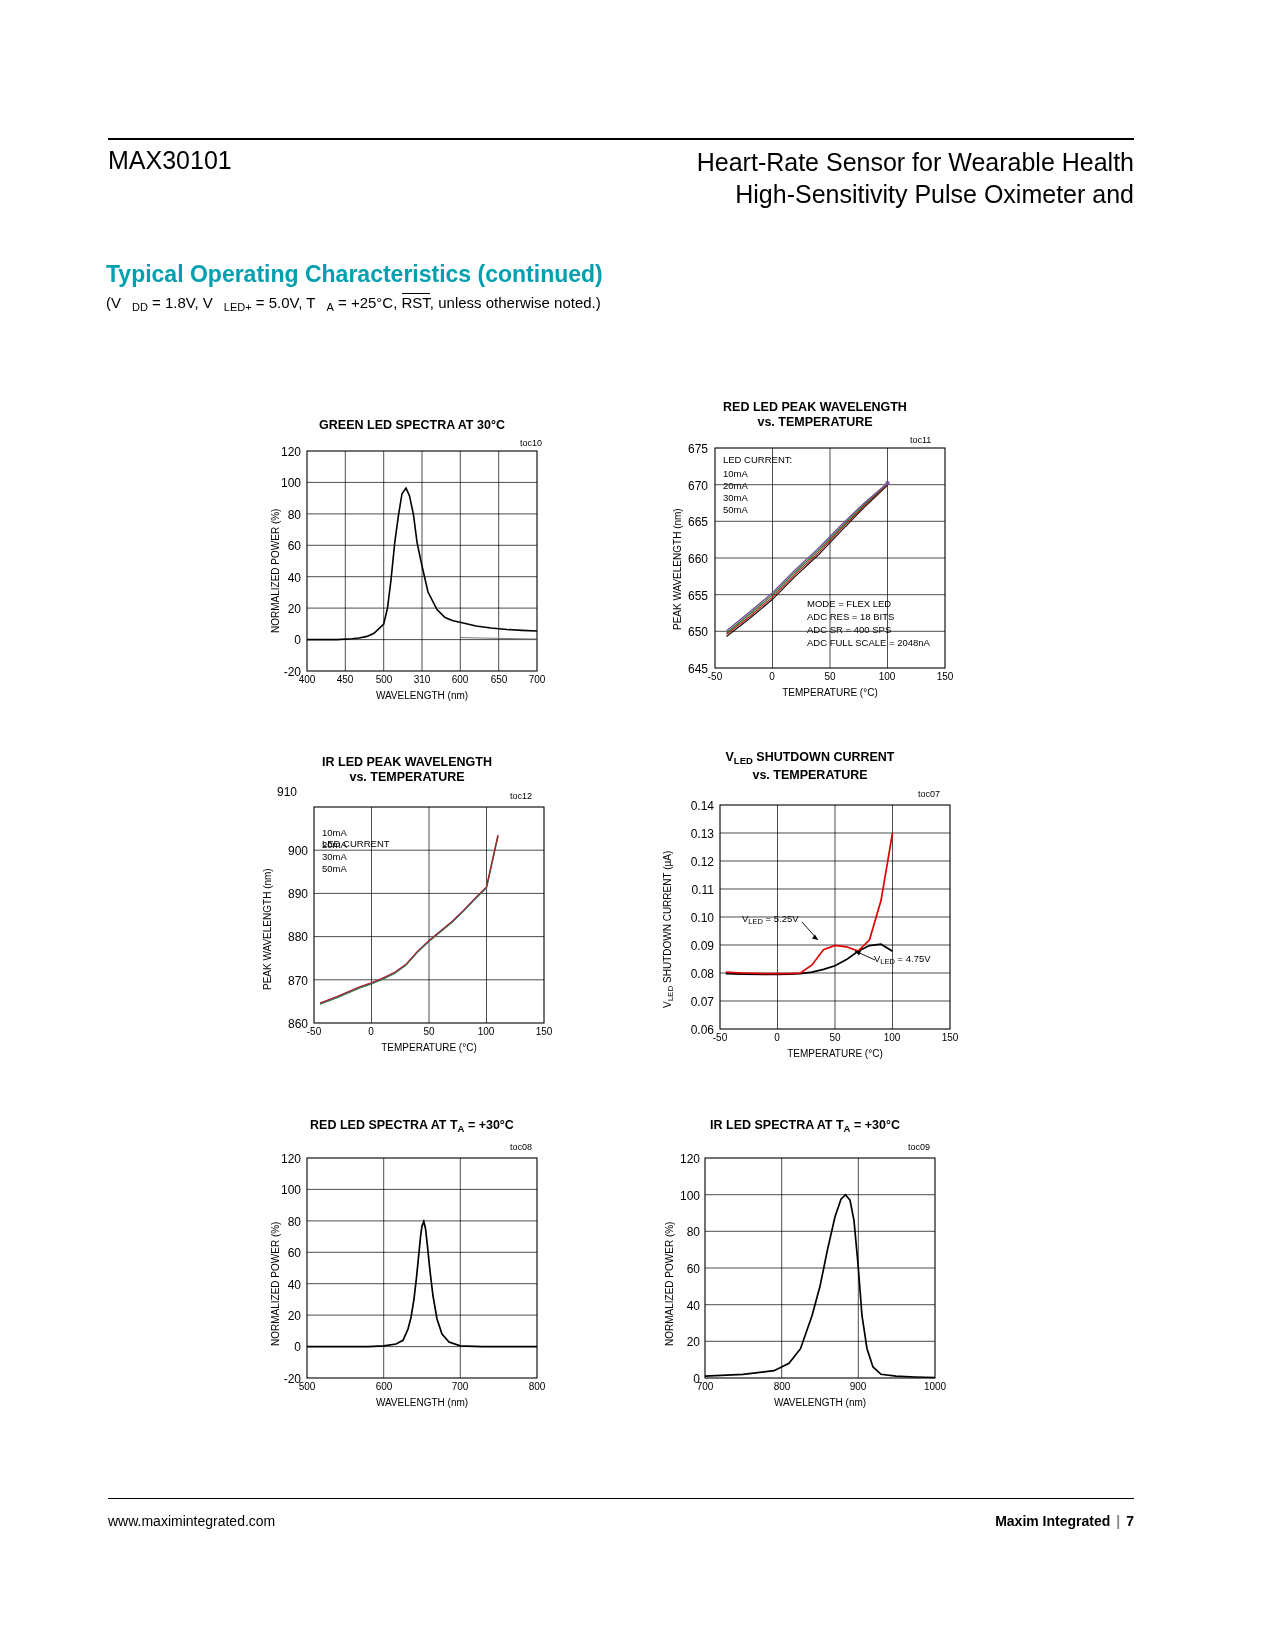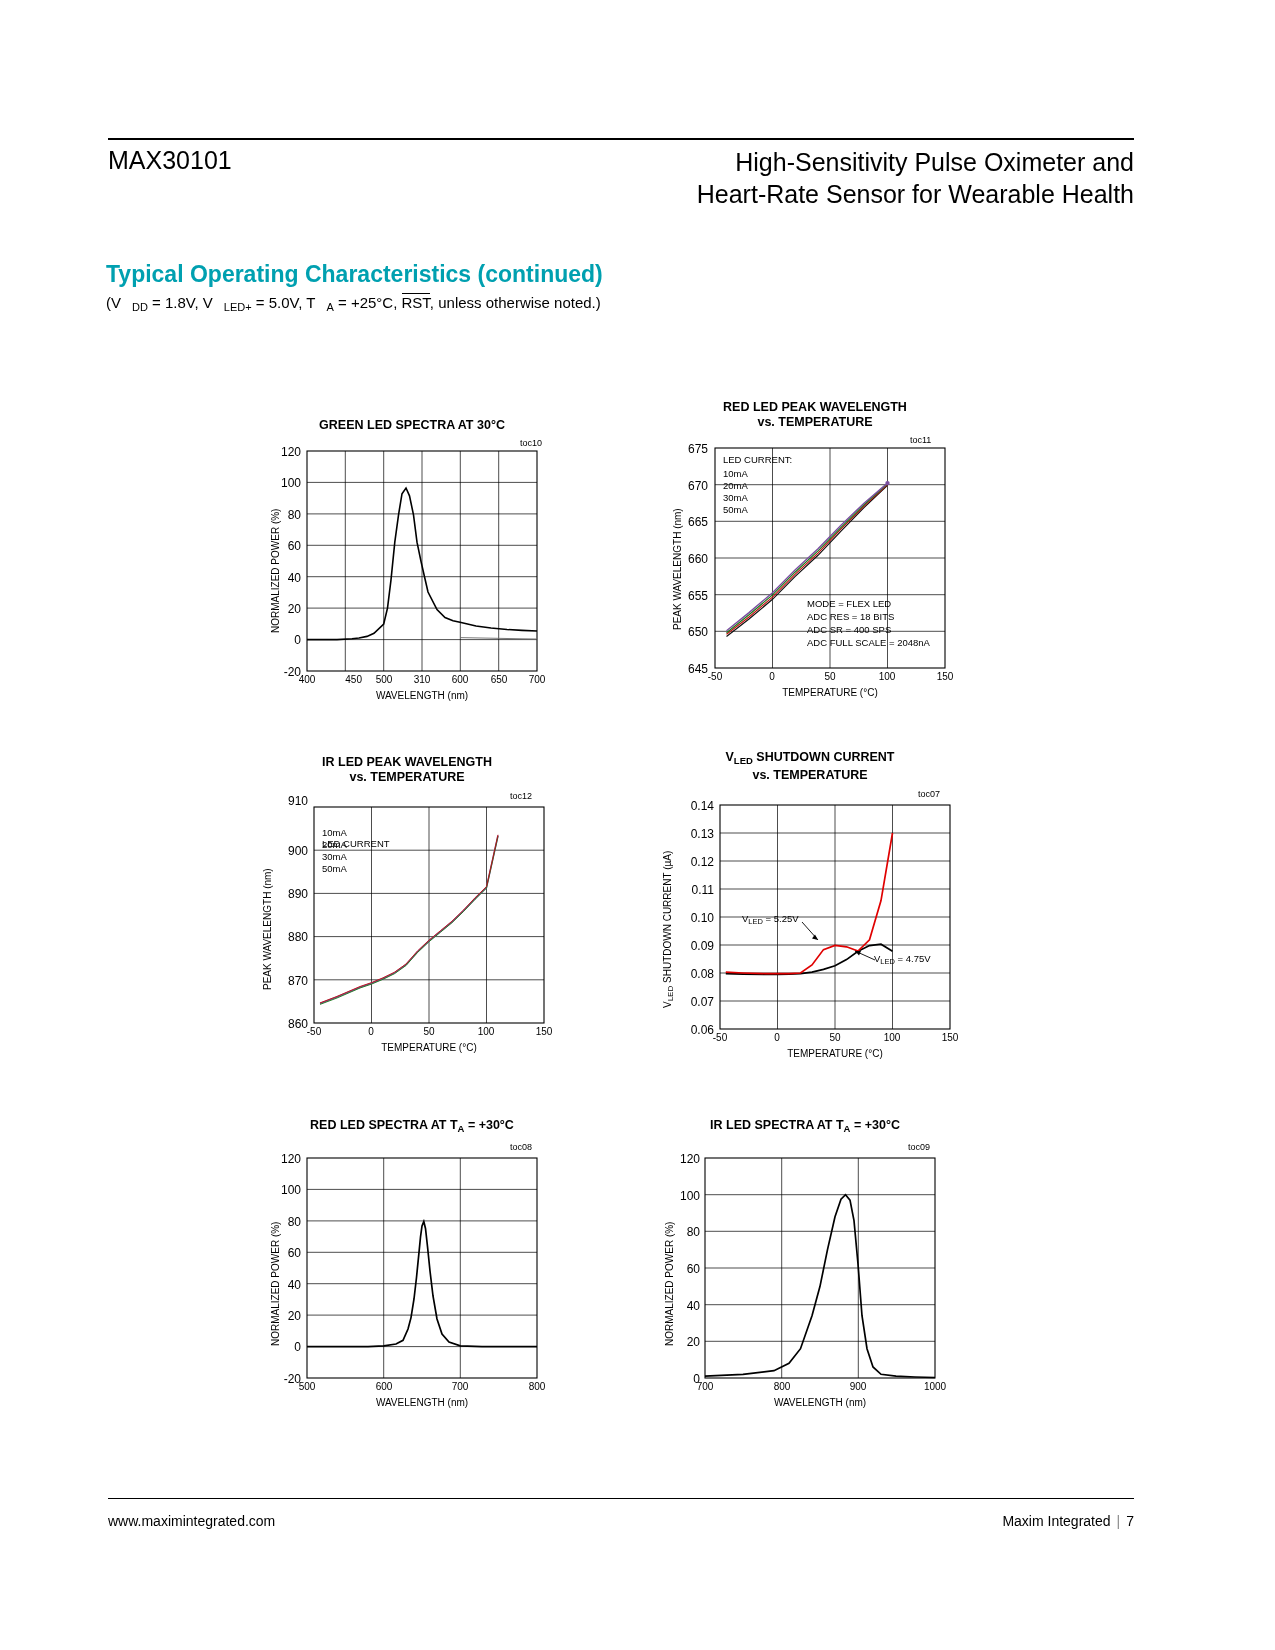--- a/index.html
+++ b/index.html
@@ -135,33 +135,34 @@
     top: 1513px;
     font-size: 14px;
   }
   .footer-right {
     position: absolute;
     right: 141px;
     top: 1513px;
     font-size: 14px;
     text-align: right;
     white-space: nowrap;
+    font-weight: bold;
   }
   .footer-sep { color: #888; padding: 0 6px; }
 </style>
 </head>
 <body>
 
 <div class="page">
 
   <div class="header-rule"></div>
   <div class="part-number">MAX30101</div>
   <div class="doc-title">
+    <div>Heart-Rate Sensor for Wearable Health</div>
     <div>High-Sensitivity Pulse Oximeter and</div>
-    <div>Heart-Rate Sensor for Wearable Health</div>
   </div>
 
   <div class="section-title">Typical Operating Characteristics (continued)</div>
   <div class="section-cond">
     (V<sub>DD</sub> = 1.8V, V<sub>LED+</sub> = 5.0V, T<sub>A</sub> = +25°C, <span class="ovl">RST</span>, unless otherwise noted.)
   </div>
 
   <div class="chart" id="c1" style="left:262px; top:418px; width:300px;">
     <div class="chart-title">GREEN LED SPECTRA AT 30°C</div>
     <div class="plotwrap" style="height:250px;">
@@ -188,21 +189,21 @@
       <div class="ylabel" style="left:8px; top:200px;">NORMALIZED POWER (%)</div>
       <div class="ytick" style="left:3px; top:12px; width:36px;">120</div>
       <div class="ytick" style="left:3px; top:43px; width:36px;">100</div>
       <div class="ytick" style="left:3px; top:75px; width:36px;">80</div>
       <div class="ytick" style="left:3px; top:106px; width:36px;">60</div>
       <div class="ytick" style="left:3px; top:138px; width:36px;">40</div>
       <div class="ytick" style="left:3px; top:169px; width:36px;">20</div>
       <div class="ytick" style="left:3px; top:200px; width:36px;">0</div>
       <div class="ytick" style="left:3px; top:232px; width:36px;">-20</div>
       <div class="xtick" style="left:28px; top:241px; width:34px;">400</div>
-      <div class="xtick" style="left:66px; top:241px; width:34px;text-align:right;">450</div>
+      <div class="xtick" style="left:66px; top:241px; width:34px;">450</div>
       <div class="xtick" style="left:105px; top:241px; width:34px;">500</div>
       <div class="xtick" style="left:143px; top:241px; width:34px;">310</div>
       <div class="xtick" style="left:181px; top:241px; width:34px;">600</div>
       <div class="xtick" style="left:220px; top:241px; width:34px;">650</div>
       <div class="xtick" style="left:258px; top:241px; width:34px;">700</div>
       <div class="xlabel" style="left:45px; top:257px; width:230px;">WAVELENGTH (nm)</div>
     </div>
   </div>
 
   <div class="chart" id="c2" style="left:660px; top:400px; width:310px;">
@@ -277,21 +278,21 @@
           <line x1="62" y1="194.8" x2="292" y2="194.8"></line>
           <line x1="119.5" y1="22" x2="119.5" y2="238"></line>
           <line x1="177" y1="22" x2="177" y2="238"></line>
           <line x1="234.5" y1="22" x2="234.5" y2="238"></line>
         </g>
         <polyline fill="none" stroke="#7a4fa0" stroke-width="1.6" points="68,218.6 85,212.1 108,202.2 119.5,198.3 131,193.5 142.5,187.9 154,179.7 165.5,166.7 177,155.9 188.5,146.4 200,136.9 211.5,125.7 223,113.6 234.5,102.3 246,50.5"></polyline>
         <polyline fill="none" stroke="#1a7a1a" stroke-width="0.9" points="68,219.4 85,213 108,203 119.5,199.1 131,194.3 142.5,188.7 154,180.5 165.5,167.5 177,156.7 188.5,147.2 200,137.7 211.5,126.5 223,114.4 234.5,103.1 246,51.3"></polyline>
         <polyline fill="none" stroke="#c01010" stroke-width="0.9" points="68,217.9 85,211.4 108,201.5 119.5,197.6 131,192.8 142.5,187.2 154,179 165.5,166 177,155.2 188.5,145.7 200,136.2 211.5,125 223,112.9 234.5,101.6 246,49.8"></polyline>
       </svg>
       <div class="ylabel" style="left:10px; top:205px;">PEAK WAVELENGTH (nm)</div>
-      <div class="ytick" style="left:14px; top:9px; width:42px;">910</div>
+      <div class="ytick" style="left:14px; top:0; width:42px;text-align:center;">910</div>
       <div class="ytick" style="left:14px; top:59px; width:42px;">900</div>
       <div class="ytick" style="left:14px; top:102px; width:42px;">890</div>
       <div class="ytick" style="left:14px; top:145px; width:42px;">880</div>
       <div class="ytick" style="left:14px; top:189px; width:42px;">870</div>
       <div class="ytick" style="left:14px; top:232px; width:42px;">860</div>
       <div class="xtick" style="left:45px; top:241px; width:34px;">-50</div>
       <div class="xtick" style="left:102px; top:241px; width:34px;">0</div>
       <div class="xtick" style="left:160px; top:241px; width:34px;">50</div>
       <div class="xtick" style="left:217px; top:241px; width:34px;">100</div>
       <div class="xtick" style="left:275px; top:241px; width:34px;">150</div>

